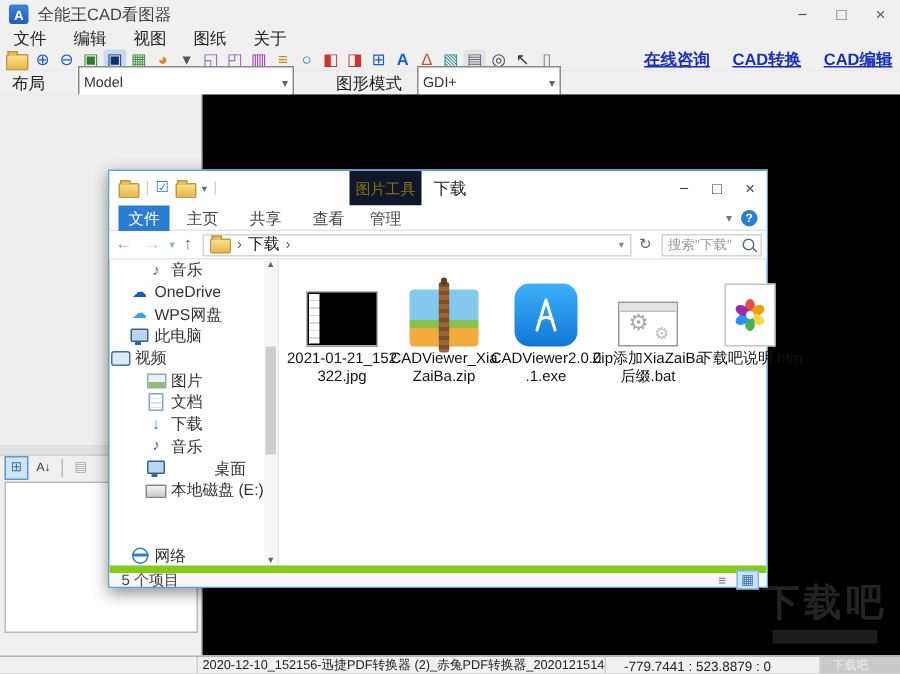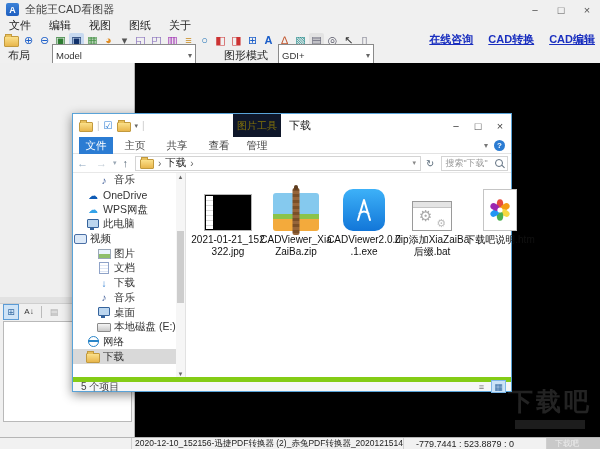--- a/index.html
+++ b/index.html
@@ -313,33 +313,33 @@
               <span>文档</span>
             </div>
             <div class="nav-item" style="padding-left: 24px;">
               <span class="ni" style="color: rgb(46, 125, 209); font-weight: bold;">↓</span>
               <span>下载</span>
             </div>
             <div class="nav-item" style="padding-left: 24px;">
               <span class="ni" style="color: rgb(60, 90, 150);">♪</span>
               <span>音乐</span>
             </div>
-            <div class="nav-item" style="padding-left: 24px;">
+            <div class="nav-item" style="padding-left: 24px; gap: 29px;">
               <span class="ni">
                 <span class="csspc"></span>
               </span>
               <span>桌面</span>
             </div>
             <div class="nav-item" style="padding-left: 24px;">
               <span class="ni">
                 <span class="cssdisk"></span>
               </span>
               <span>本地磁盘 (E:)</span>
             </div>
-            <div class="nav-item" style="padding-left: 13px;">
+            <div class="nav-item" style="padding-left: 13px; margin-top: 29px;">
               <span class="ni">
                 <span class="cssnet"></span>
               </span>
               <span>网络</span>
             </div>
             <div class="nav-item selected" style="padding-left: 13px;">
               <span class="ni">
                 <span class="cssfolder"></span>
               </span>
               <span>下载</span>

